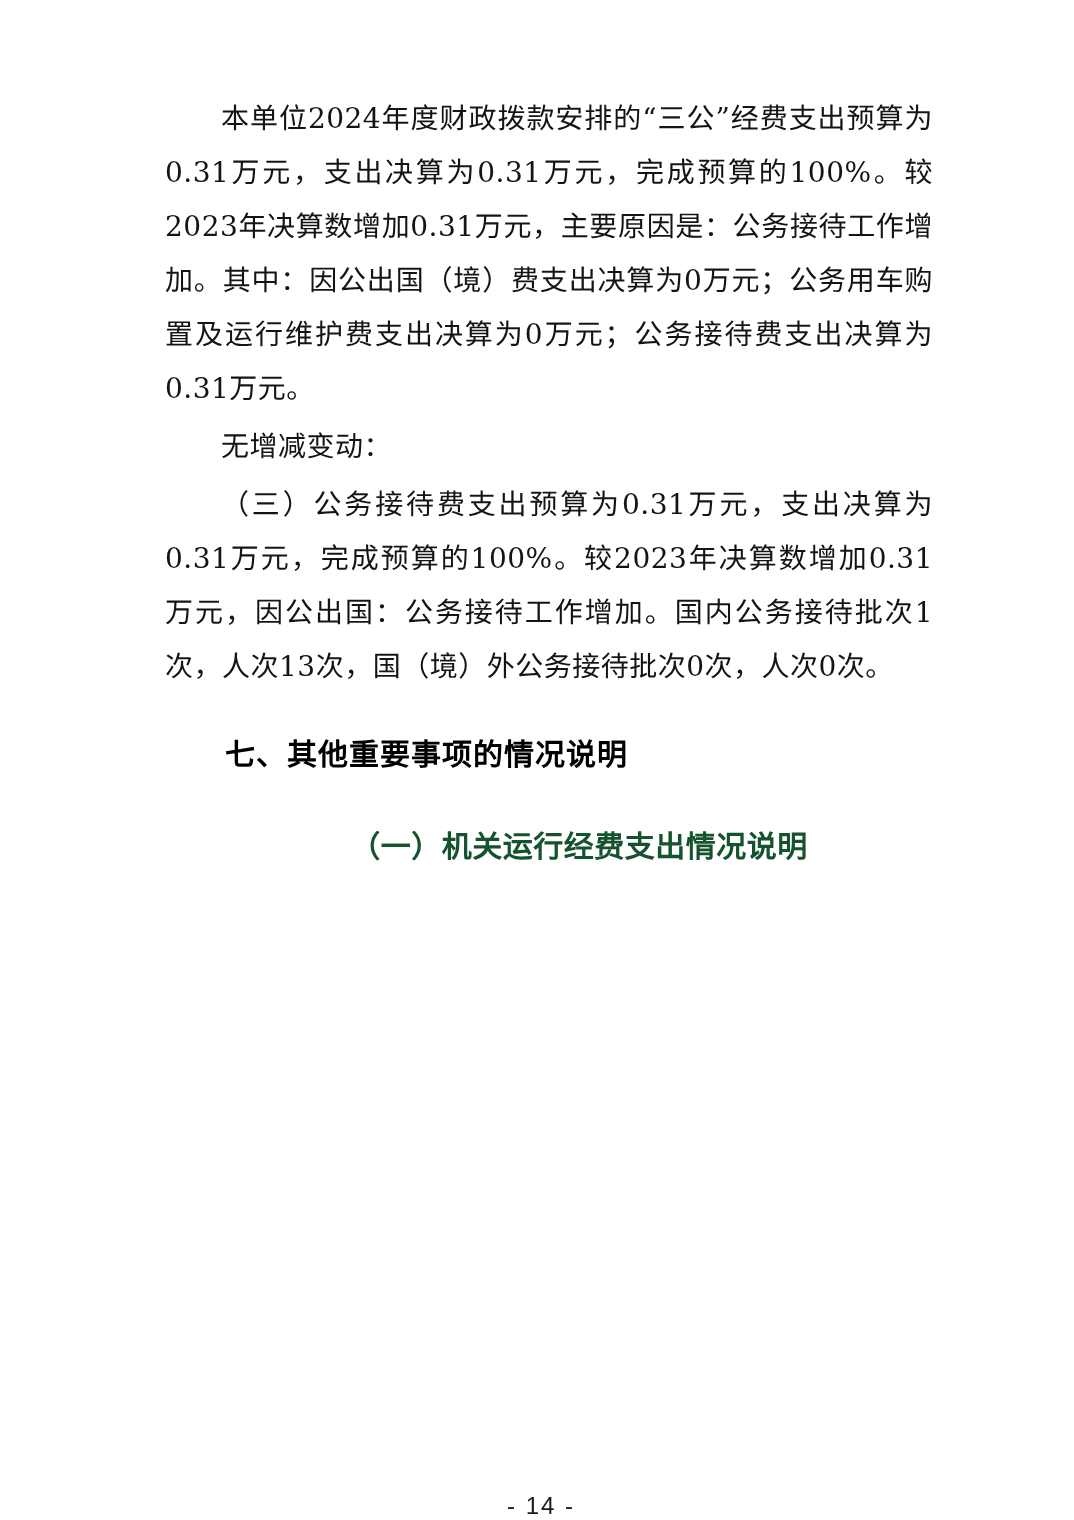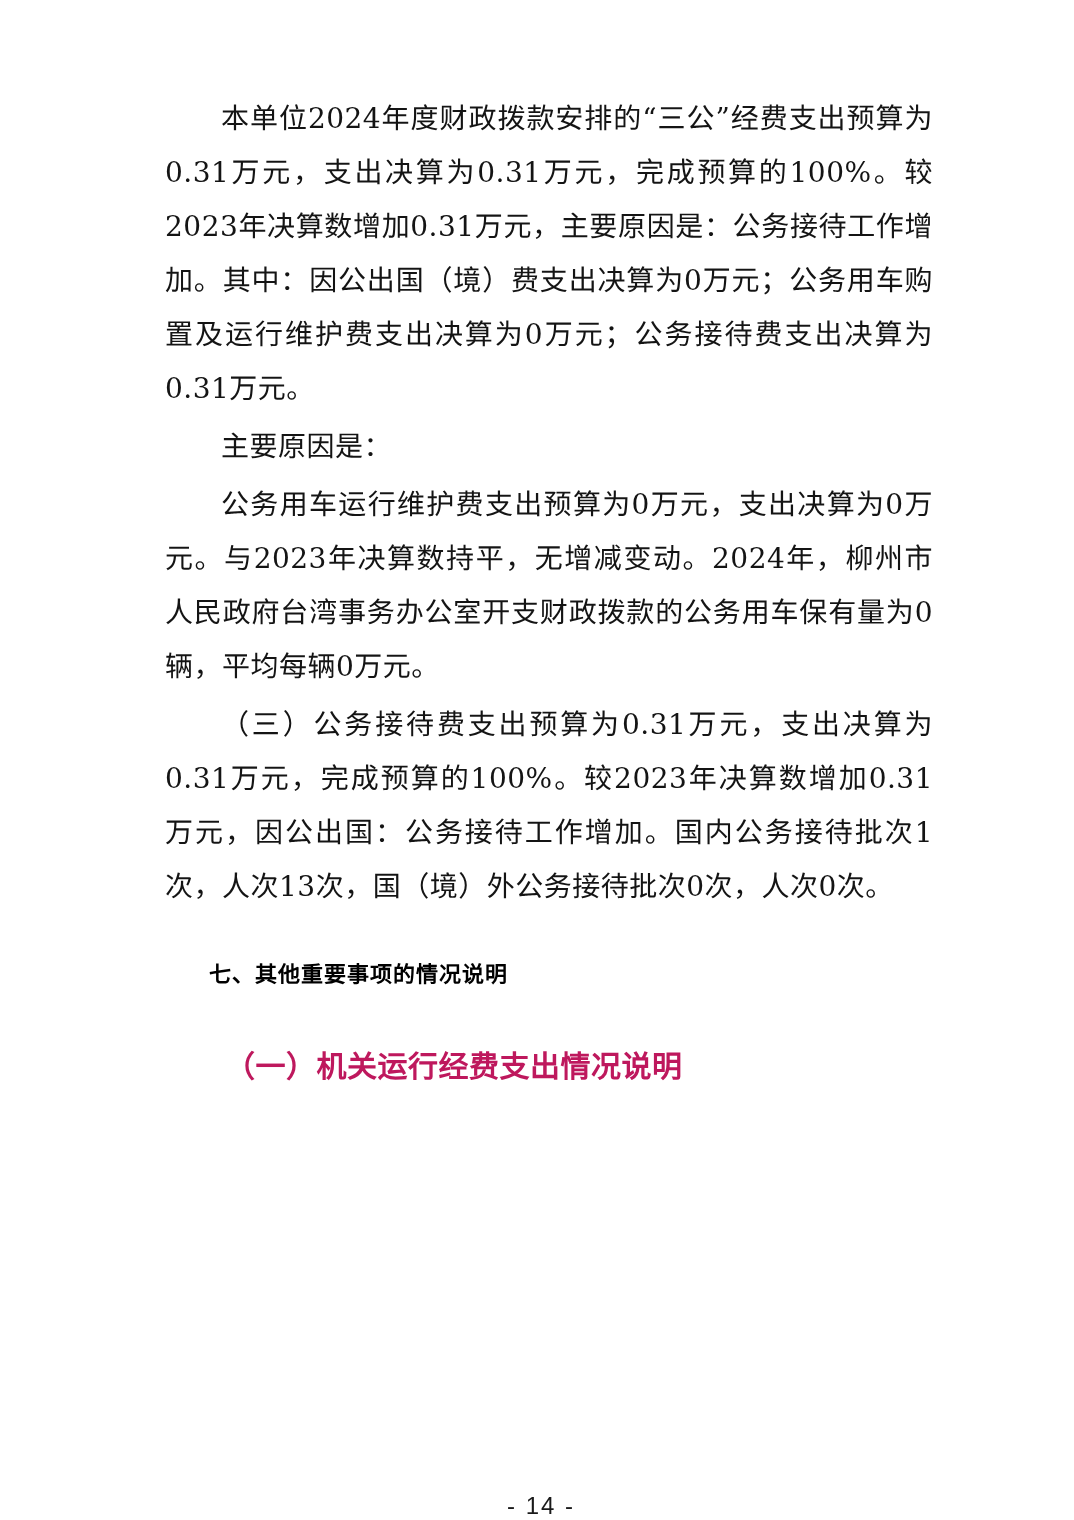--- a/index.html
+++ b/index.html
@@ -30,38 +30,38 @@
     letter-spacing: 0.5px;
     text-align: justify;
     text-indent: 2em;
     color: #141414;
   }
 
   .heading-hei {
     margin-top: 34px;
     font-family: "DejaVu Sans", "Liberation Sans", sans-serif;
     font-weight: bold;
-    font-size: 22px;
+    font-size: 30px;
     line-height: 46px;
     letter-spacing: 1px;
     text-indent: 2em;
     text-align: left;
     color: #000000;
   }
 
   .heading-kai {
     margin-top: 42px;
     font-family: "DejaVu Serif", "Liberation Serif", serif;
     font-weight: bold;
     font-size: 30px;
     line-height: 46px;
     letter-spacing: 0.5px;
     text-indent: 2em;
-    text-align: left;
-    color: #be185d;
+    text-align: center;
+    color: #14532d;
   }
 
   .footer {
     position: absolute;
     left: 0;
     top: 1486px;
     width: 100%;
     text-align: center;
   }
 
@@ -74,26 +74,25 @@
 </style>
 </head>
 <body>
 
 <div class="page">
 
   <main class="content">
 
     <p class="para">本单位2024年度财政拨款安排的“三公”经费支出预算为0.31万元，支出决算为0.31万元，完成预算的100%。较2023年决算数增加0.31万元，主要原因是：公务接待工作增加。其中：因公出国（境）费支出决算为0万元；公务用车购置及运行维护费支出决算为0万元；公务接待费支出决算为0.31万元。</p>
 
-    <p class="para">主要原因是：</p>
+    <p class="para">无增减变动：</p>
 
 
 
 
-    <p class="para">公务用车运行维护费支出预算为0万元，支出决算为0万元。与2023年决算数持平，无增减变动。2024年，柳州市人民政府台湾事务办公室开支财政拨款的公务用车保有量为0辆，平均每辆0万元。</p>
 
     <p class="para">（三）公务接待费支出预算为0.31万元，支出决算为0.31万元，完成预算的100%。较2023年决算数增加0.31万元，因公出国：公务接待工作增加。国内公务接待批次1次，人次13次，国（境）外公务接待批次0次，人次0次。</p>
 
     <h2 class="heading-hei">七、其他重要事项的情况说明</h2>
 
     <h3 class="heading-kai">（一）机关运行经费支出情况说明</h3>
 
   </main>
 
   <footer class="footer">

